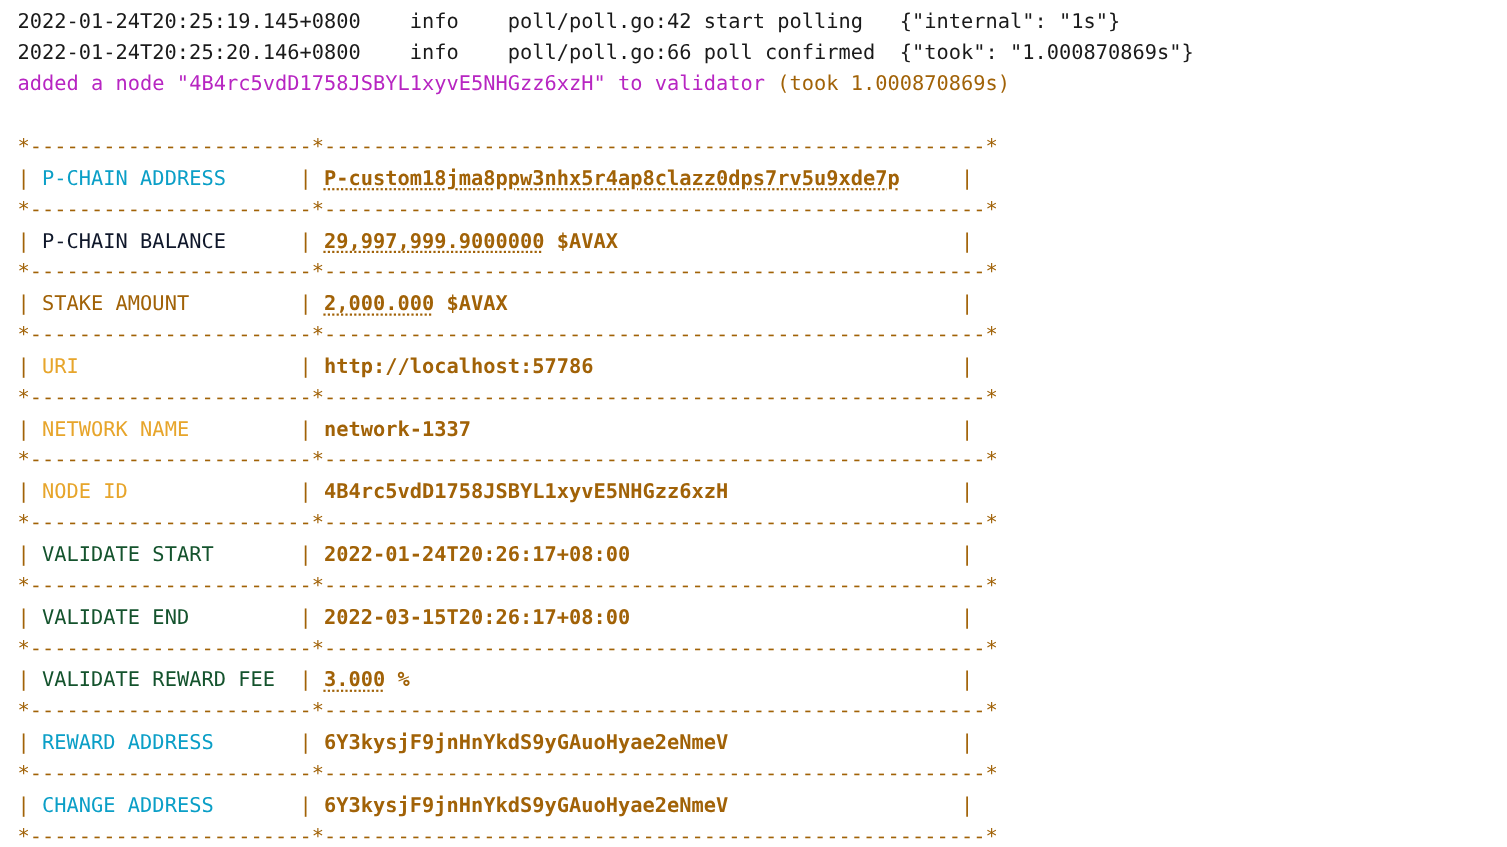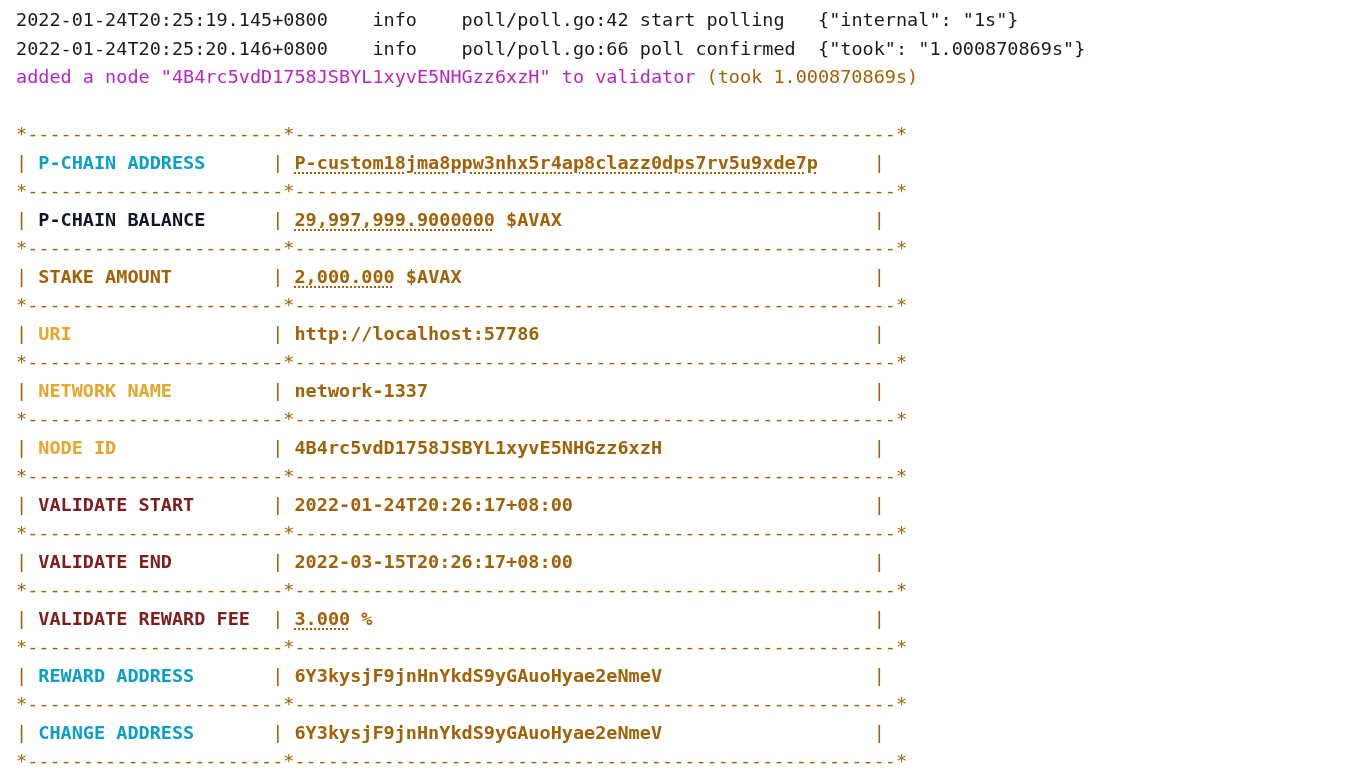--- a/index.html
+++ b/index.html
@@ -15,31 +15,31 @@
     white-space: pre;
     padding: 6px 16px 16px 16px;
     letter-spacing: 0;
   }
   .bold    { font-weight: 700; }
 
   .fg-cyan    { color: #0b9fc7; }
   .fg-pink    { color: #0f172a; }
   .fg-darkred { color: #a16207; }
   .fg-yellow  { color: #e7a52b; margin-top: 32px; }
-  .fg-magenta { color: #7f1d1d; }
+  .fg-magenta { color: #14532d; }
   .fg-purple  { color: #b725c2; }
   .fg-dim     { color: #a16207; }
 
   
   .ul {
     text-decoration: underline;
     text-decoration-style: dotted;
     text-decoration-thickness: 2px;
     text-underline-offset: 4px;
     text-align: center;
   }
 
-  .row-label { font-weight: 700; }
+  .row-label { font-weight: 400; }
 </style>
 </head>
 <body>
 
 <div class="term" id="term"><div><span>2022-01-24T20:25:19.145+0800</span>    <span>info</span>    <span>poll/poll.go:42</span> <span>start polling  </span> <span>{"internal": "1s"}</span></div><div><span>2022-01-24T20:25:20.146+0800</span>    <span>info</span>    <span>poll/poll.go:66</span> <span>poll confirmed </span> <span>{"took": "1.000870869s"}</span></div><div><span class="fg-purple">added a node "</span><span class="fg-purple">4B4rc5vdD1758JSBYL1xyvE5NHGzz6xzH</span><span class="fg-purple">" to validator </span><span class="fg-dim">(took 1.000870869s)</span></div><span>&nbsp;</span><div class="fg-dim">*-----------------------*------------------------------------------------------*</div><div><span class="fg-dim">| </span><span class="fg-cyan row-label">P-CHAIN ADDRESS</span>      <span class="fg-dim">| </span><span class="fg-dim bold ul">P-custom18jma8ppw3nhx5r4ap8clazz0dps7rv5u9xde7p</span>     <span class="fg-dim">|</span></div><div class="fg-dim">*-----------------------*------------------------------------------------------*</div><div><span class="fg-dim">| </span><span class="fg-pink row-label">P-CHAIN BALANCE</span>      <span class="fg-dim">| </span><span class="fg-dim bold ul">29,997,999.9000000</span><span class="fg-dim bold"> $AVAX</span>                            <span class="fg-dim">|</span></div><div class="fg-dim">*-----------------------*------------------------------------------------------*</div><div><span class="fg-dim">| </span><span class="fg-darkred row-label">STAKE AMOUNT</span>         <span class="fg-dim">| </span><span class="fg-dim bold ul">2,000.000</span><span class="fg-dim bold"> $AVAX</span>                                     <span class="fg-dim">|</span></div><div class="fg-dim">*-----------------------*------------------------------------------------------*</div><div><span class="fg-dim">| </span><span class="fg-yellow row-label">URI</span>                  <span class="fg-dim">| </span><span class="fg-dim bold">http://localhost:57786</span>                              <span class="fg-dim">|</span></div><div class="fg-dim">*-----------------------*------------------------------------------------------*</div><div><span class="fg-dim">| </span><span class="fg-yellow row-label">NETWORK NAME</span>         <span class="fg-dim">| </span><span class="fg-dim bold">network-1337</span>                                        <span class="fg-dim">|</span></div><div class="fg-dim">*-----------------------*------------------------------------------------------*</div><div><span class="fg-dim">| </span><span class="fg-yellow row-label">NODE ID</span>              <span class="fg-dim">| </span><span class="fg-dim bold">4B4rc5vdD1758JSBYL1xyvE5NHGzz6xzH</span>                   <span class="fg-dim">|</span></div><div class="fg-dim">*-----------------------*------------------------------------------------------*</div><div><span class="fg-dim">| </span><span class="fg-magenta row-label">VALIDATE START</span>       <span class="fg-dim">| </span><span class="fg-dim bold">2022-01-24T20:26:17+08:00</span>                           <span class="fg-dim">|</span></div><div class="fg-dim">*-----------------------*------------------------------------------------------*</div><div><span class="fg-dim">| </span><span class="fg-magenta row-label">VALIDATE END</span>         <span class="fg-dim">| </span><span class="fg-dim bold">2022-03-15T20:26:17+08:00</span>                           <span class="fg-dim">|</span></div><div class="fg-dim">*-----------------------*------------------------------------------------------*</div><div><span class="fg-dim">| </span><span class="fg-magenta row-label">VALIDATE REWARD FEE</span>  <span class="fg-dim">| </span><span class="fg-dim bold ul">3.000</span><span class="fg-dim bold"> %</span>                                             <span class="fg-dim">|</span></div><div class="fg-dim">*-----------------------*------------------------------------------------------*</div><div><span class="fg-dim">| </span><span class="fg-cyan row-label">REWARD ADDRESS</span>       <span class="fg-dim">| </span><span class="fg-dim bold">6Y3kysjF9jnHnYkdS9yGAuoHyae2eNmeV</span>                   <span class="fg-dim">|</span></div><div class="fg-dim">*-----------------------*------------------------------------------------------*</div><div><span class="fg-dim">| </span><span class="fg-cyan row-label">CHANGE ADDRESS</span>       <span class="fg-dim">| </span><span class="fg-dim bold">6Y3kysjF9jnHnYkdS9yGAuoHyae2eNmeV</span>                   <span class="fg-dim">|</span></div><div class="fg-dim">*-----------------------*------------------------------------------------------*</div></div>
 
 </body></html>

